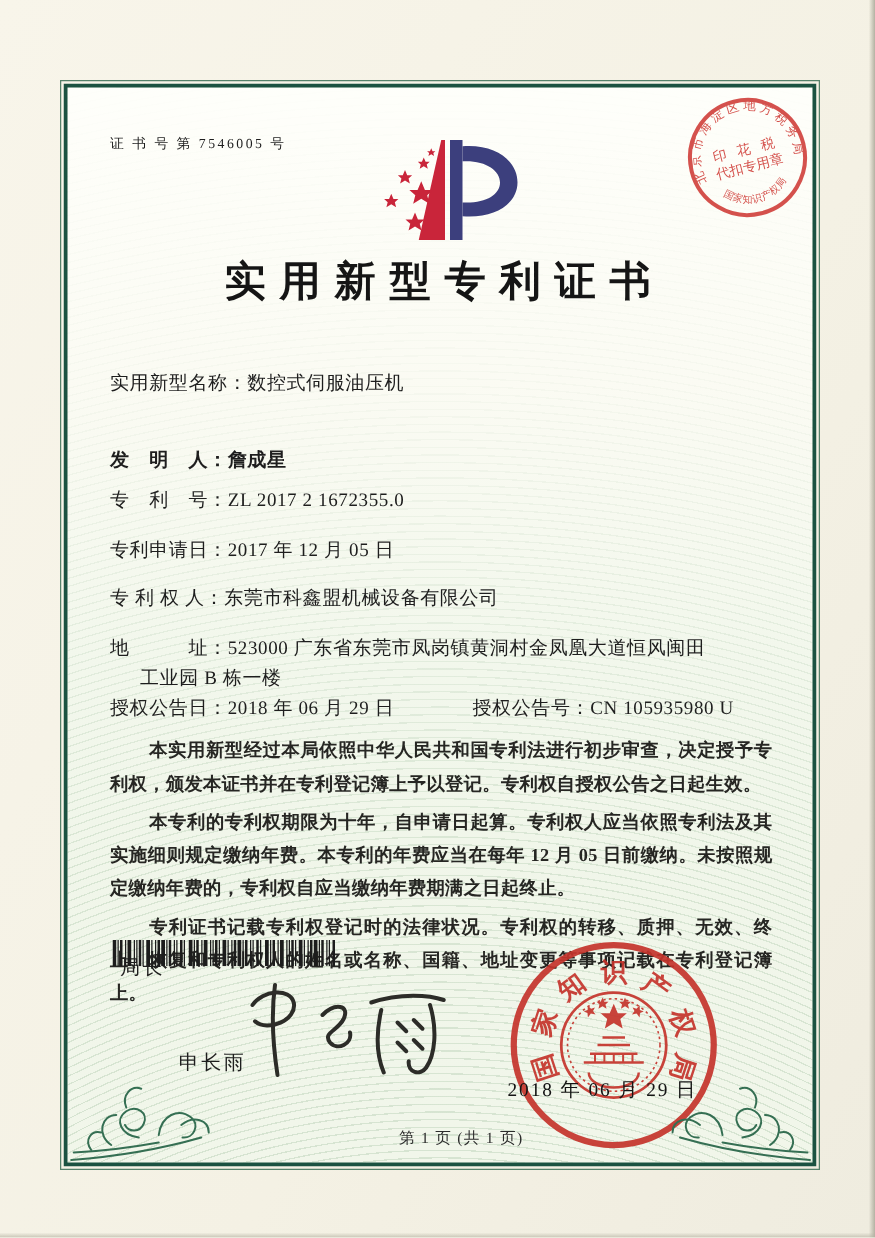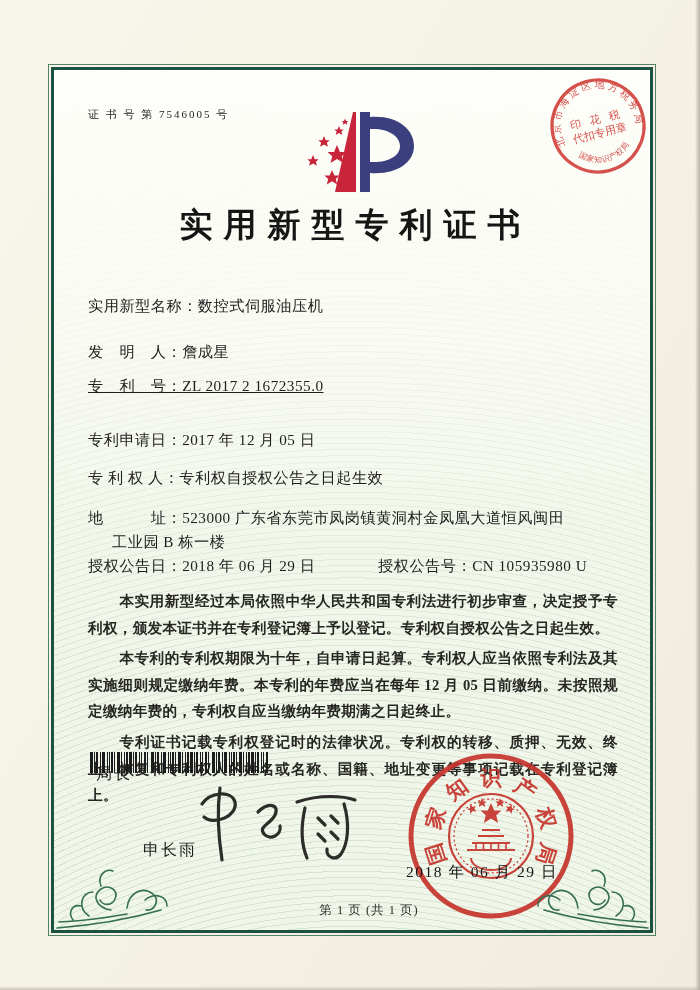--- a/index.html
+++ b/index.html
@@ -75,31 +75,31 @@
         <textPath href="#arcB" startOffset="1" textLength="58">国家知识产权局</textPath>
       </text>
     </g>
   </svg>
 
   <div class="abs title">实用新型专利证书</div>
 
   <div class="abs row" style="left:88px;top:296px;">
     <span>实用新型名称：</span><span>数控式伺服油压机</span>
   </div>
-  <div class="abs row" style="left:88px;top:342px;">
+  <div class="abs row" style="left:88px;top:358px;font-weight:bold;">
     <span>发　明　人：</span><span>詹成星</span>
   </div>
-  <div class="abs row" style="left:88px;top:376px;text-decoration:underline;">
+  <div class="abs row" style="left:88px;top:390px;">
     <span>专　利　号：</span><span>ZL 2017 2 1672355.0</span>
   </div>
   <div class="abs row" style="left:88px;top:430px;">
     <span>专利申请日：</span><span>2017 年 12 月 05 日</span>
   </div>
   <div class="abs row" style="left:88px;top:468px;">
-    <span>专 利 权 人：</span><span>专利权自授权公告之日起生效</span>
+    <span>专 利 权 人：</span><span>东莞市科鑫盟机械设备有限公司</span>
   </div>
   <div class="abs row" style="left:88px;top:508px;">
     <span>地　　　址：</span><span>523000 广东省东莞市凤岗镇黄洞村金凤凰大道恒风闽田</span>
   </div>
   <div class="abs row" style="left:112px;top:532px;">
     <span>工业园 B 栋一楼</span>
   </div>
   <div class="abs row" style="left:88px;top:556px;">
     <span>授权公告日：</span><span>2018 年 06 月 29 日</span>
   </div>

